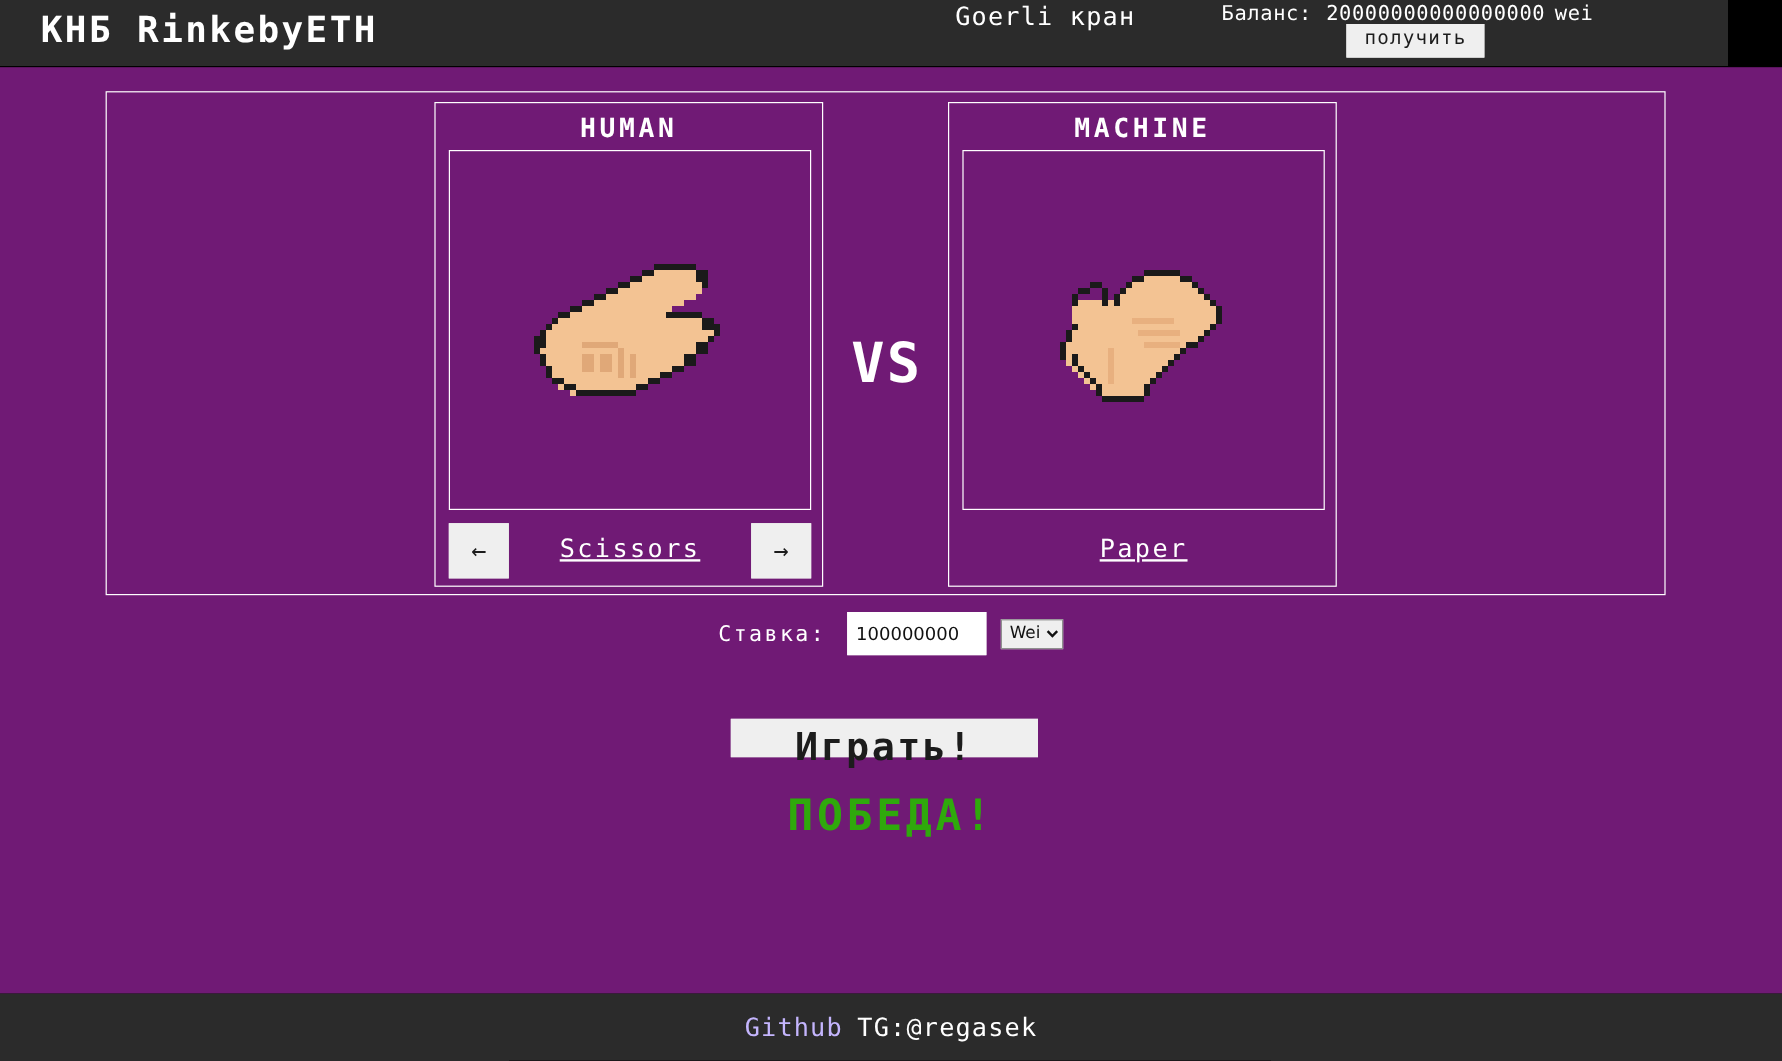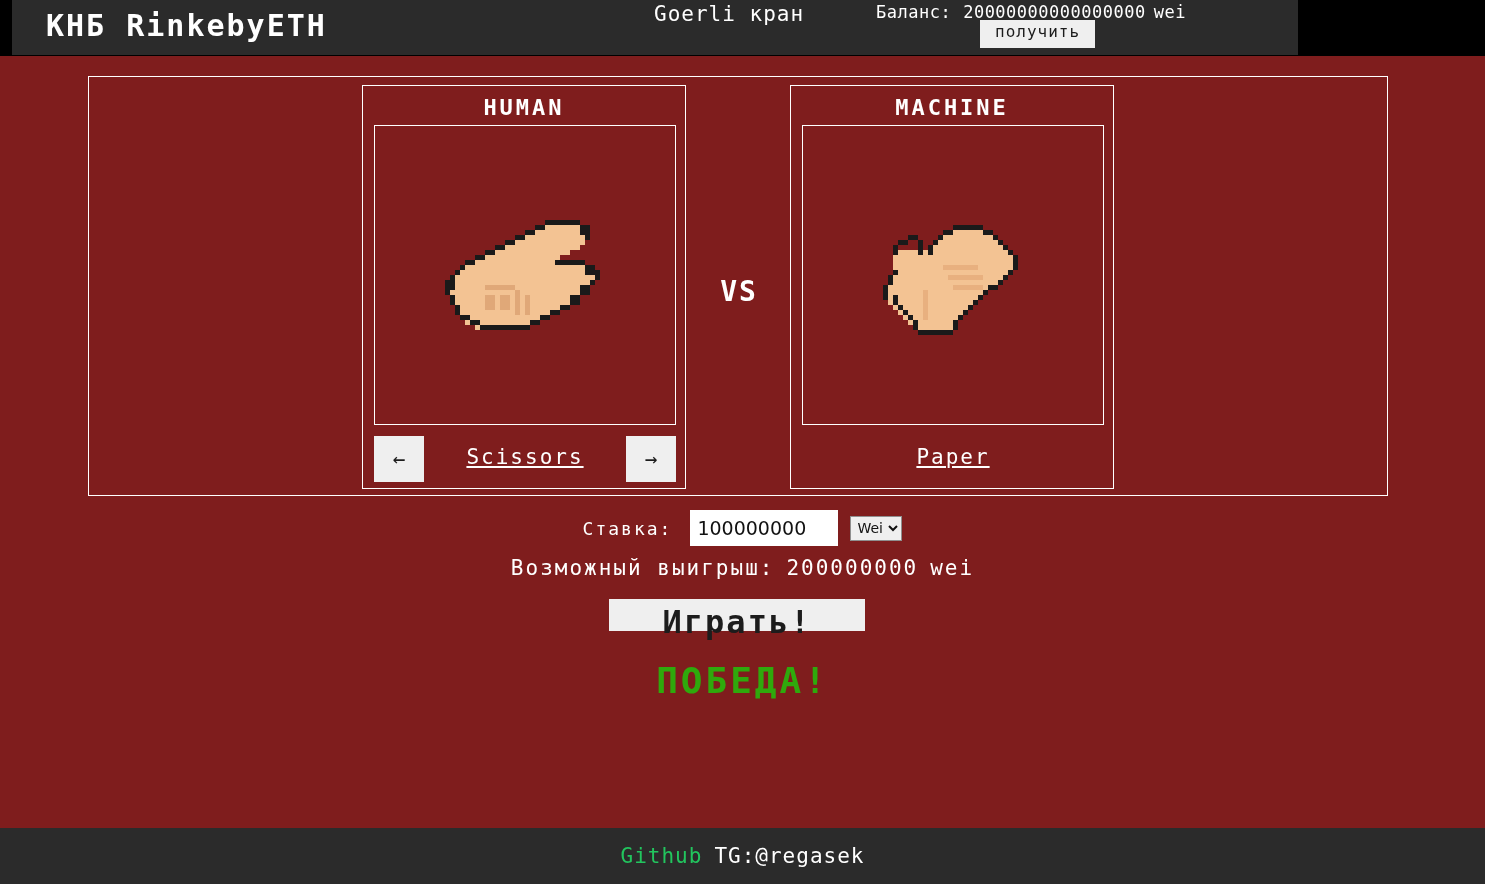--- a/index.html
+++ b/index.html
@@ -14,22 +14,22 @@
   }
   body {
     font-family: "DejaVu Sans Mono", "Liberation Mono", monospace;
     color: #ffffff;
     position: relative;
   }
 
   
   .header {
     position: absolute;
-    left: 12px; top: 0;
-    width: 1286px;
+    left: 0; top: 0;
+    width: 1440px;
     height: 56px;
     background: #2b2b2b;
     border-bottom: 1px solid #000;
   }
   .brand {
     position: absolute;
     left: 34px;
     top: 8px;
     font-size: 30px;
     font-weight: bold;
@@ -82,21 +82,21 @@
     line-height: 1.15;
   }
 
   
   .main {
     position: absolute;
     left: 0;
     top: 56px;
     width: 1485px;
     height: 772px;
-    background: #7f1d1d;
+    background: #701a75;
   }
 
   .arena {
     position: absolute;
     left: 88px;
     top: 20px;
     width: 1300px;
     height: 420px;
     border: 1px solid #ffffff;
   }
@@ -168,21 +168,21 @@
   }
   .arrow-left { left: 0; }
   .arrow-right { right: 0; }
 
   .vs {
     position: absolute;
     left: 615px;
     top: 198px;
     width: 70px;
     text-align: center;
-    font-size: 28px;
+    font-size: 46px;
     font-weight: bold;
     letter-spacing: 2px;
     color: #ffffff;
   }
 
   
   .bet-row {
     position: absolute;
     left: 0;
     top: 450px;
@@ -192,27 +192,27 @@
     align-items: center;
     justify-content: center;
   }
   .bet-label {
     font-size: 18px;
     letter-spacing: 2px;
     margin-right: 18px;
     color: #ffffff;
   }
   .bet-input {
-    width: 148px;
+    width: 116px;
     height: 36px;
     background: #ffffff;
     color: #111111;
     border: 1px solid #ffffff;
     font-family: "DejaVu Sans", "Liberation Sans", sans-serif;
-    font-size: 19px;
+    font-size: 15px;
     padding: 2px 6px;
     outline: none;
   }
   .bet-unit {
     margin-left: 12px;
     height: 25px;
     background: #efefef;
     color: #111111;
     border: 1px solid #8f8f8f;
     font-family: "DejaVu Sans", "Liberation Sans", sans-serif;
@@ -274,21 +274,21 @@
     display: flex;
     align-items: center;
     justify-content: center;
   }
   .footer-inner {
     font-size: 21px;
     letter-spacing: 1px;
     white-space: nowrap;
   }
   .footer-link {
-    color: #22c55e;
+    color: #c4b5fd;
     text-decoration: none;
     cursor: pointer;
   }
   .footer-tg { margin-left: 12px; color: #ffffff; margin-top: 45px; }
 </style>
 </head>
 <body>
 
 <div class="header">
   <div class="brand">КНБ RinkebyETH</div>
@@ -464,23 +464,20 @@
   </div>
 
   <div class="bet-row">
     <span class="bet-label">Ставка:</span>
     <input class="bet-input" type="text" value="100000000" style="">
     <select class="bet-unit">
       <option>Wei</option>
     </select>
   </div>
 
-  <div class="payout">
-    <span>Возможный выигрыш:</span><span class="sep"></span><span>200000000</span><span class="sep"></span><span>wei</span>
-  </div>
 
   <button class="play-btn">Играть!</button>
 
   <div class="result" style="color: rgb(47, 169, 12);">ПОБЕДА!</div>
 
 </div>
 
 <div class="footer">
   <div class="footer-inner">
     <a class="footer-link" href="#">Github</a><span class="footer-tg">TG:@regasek</span>

